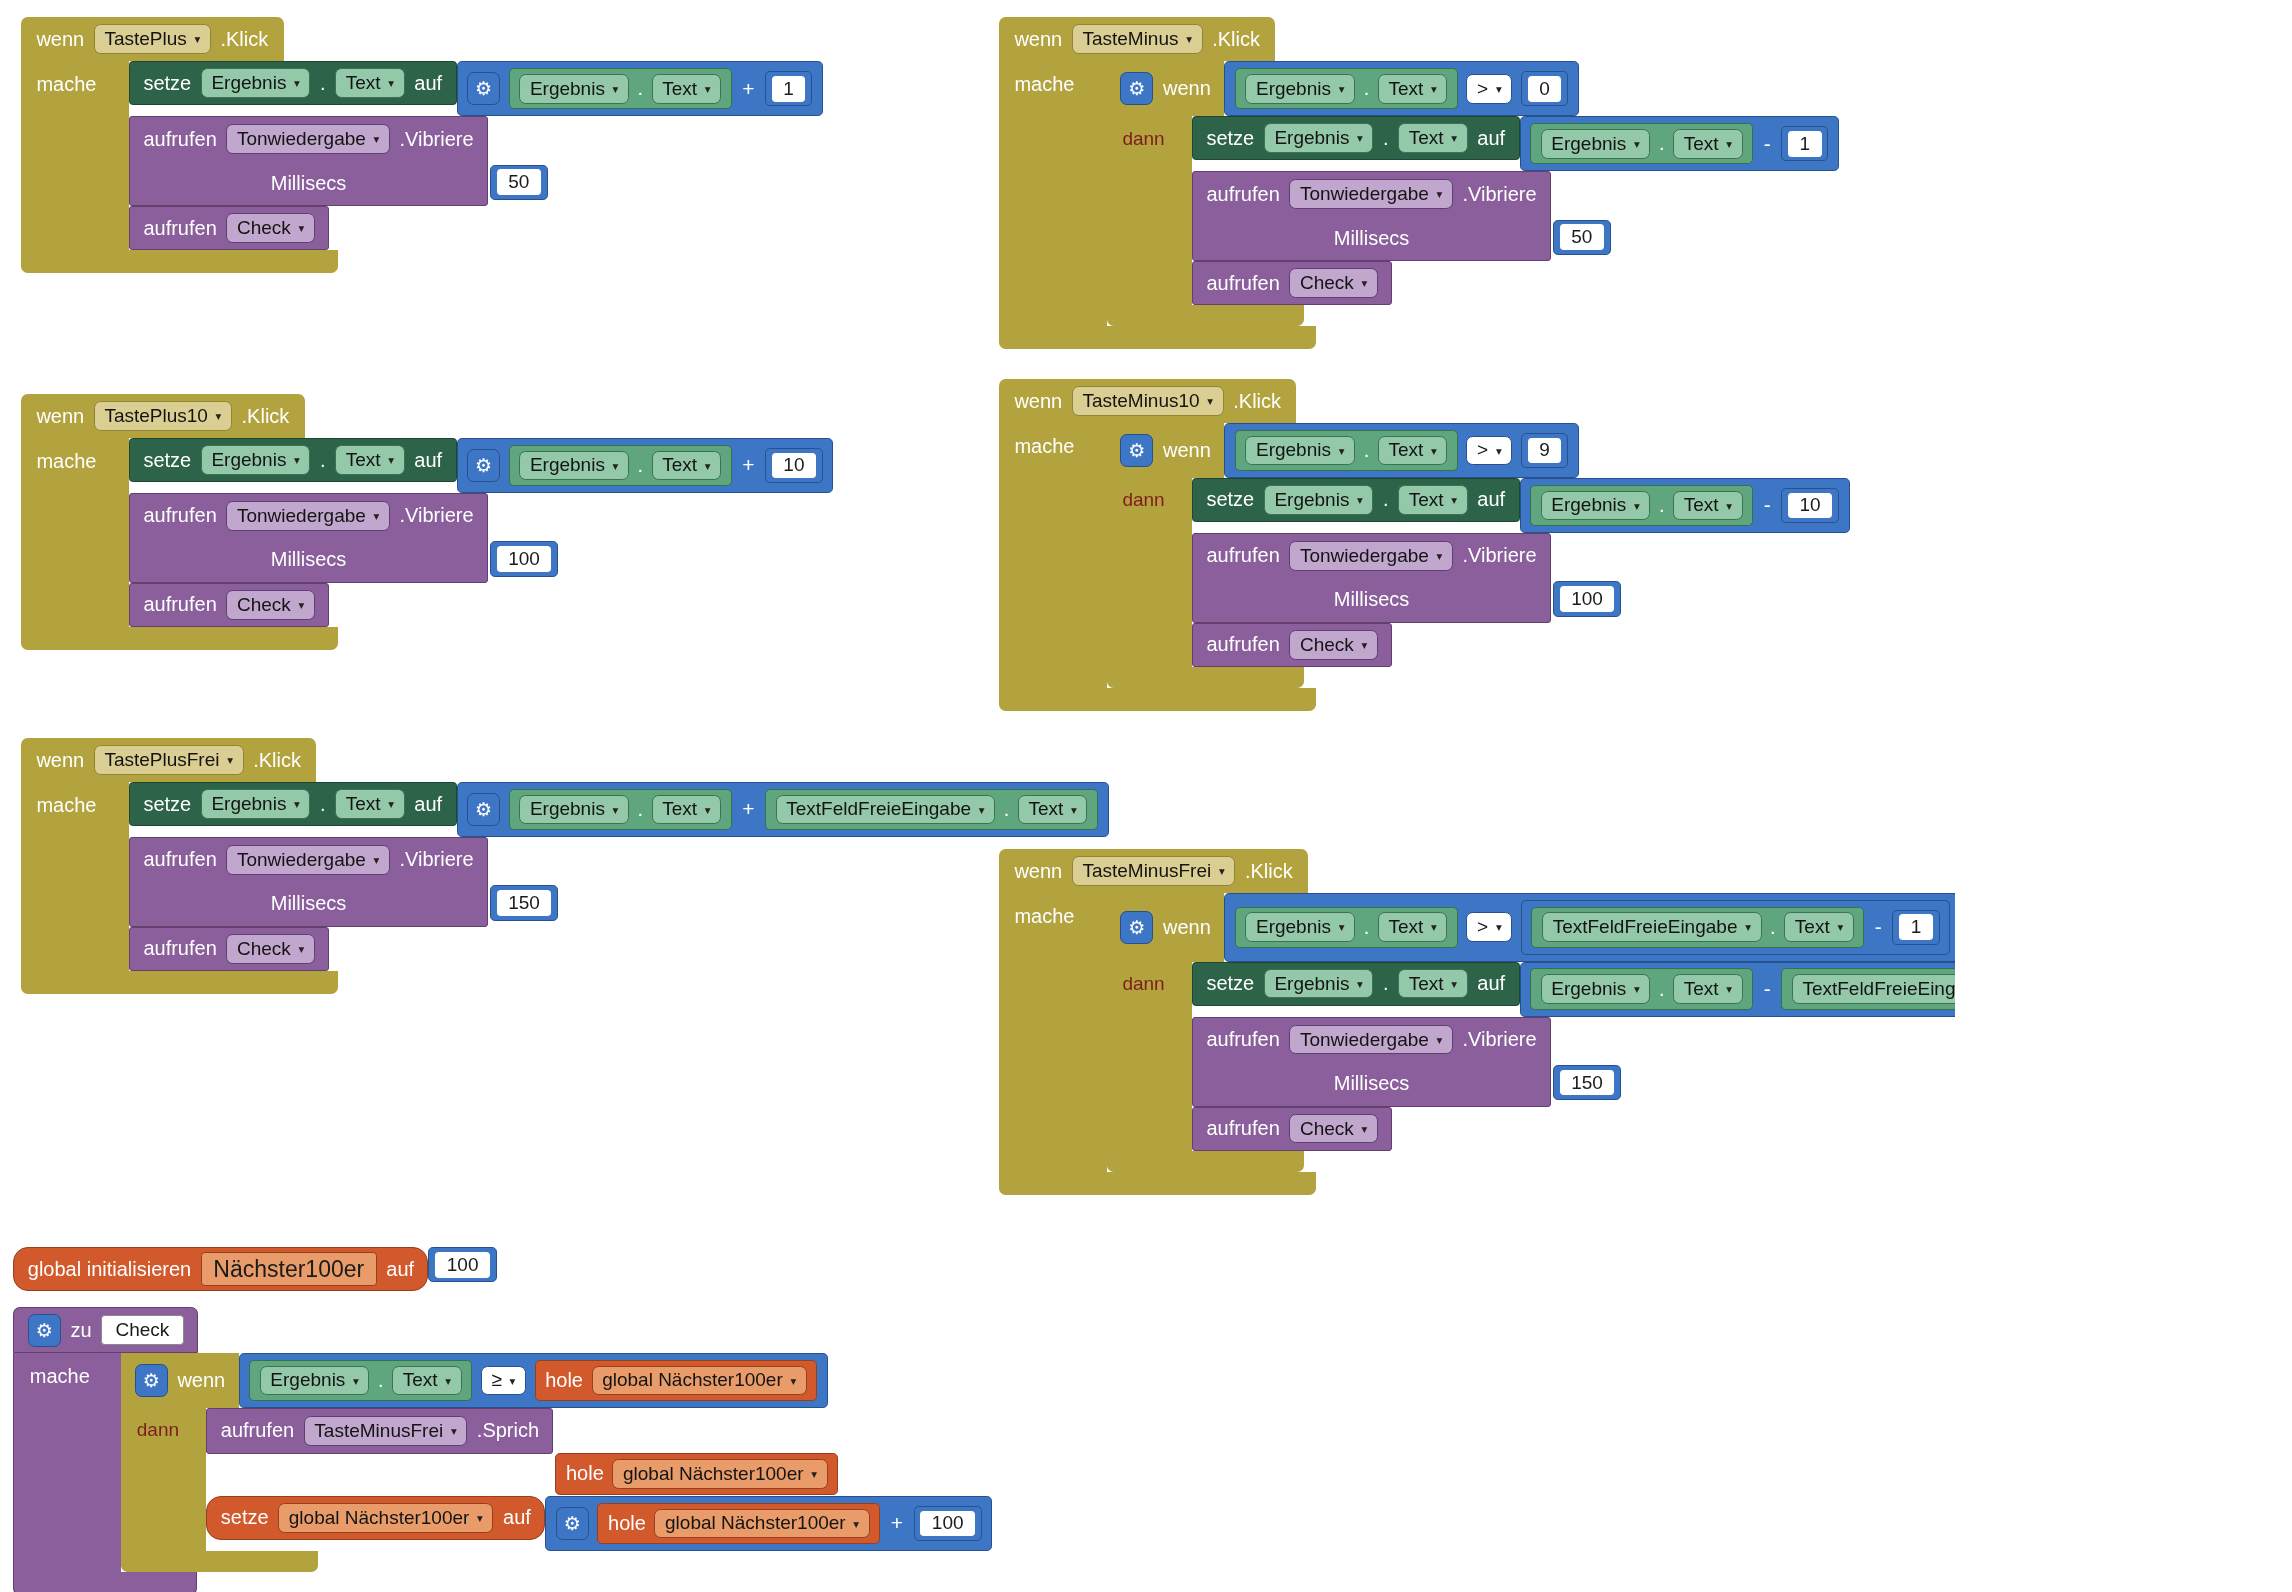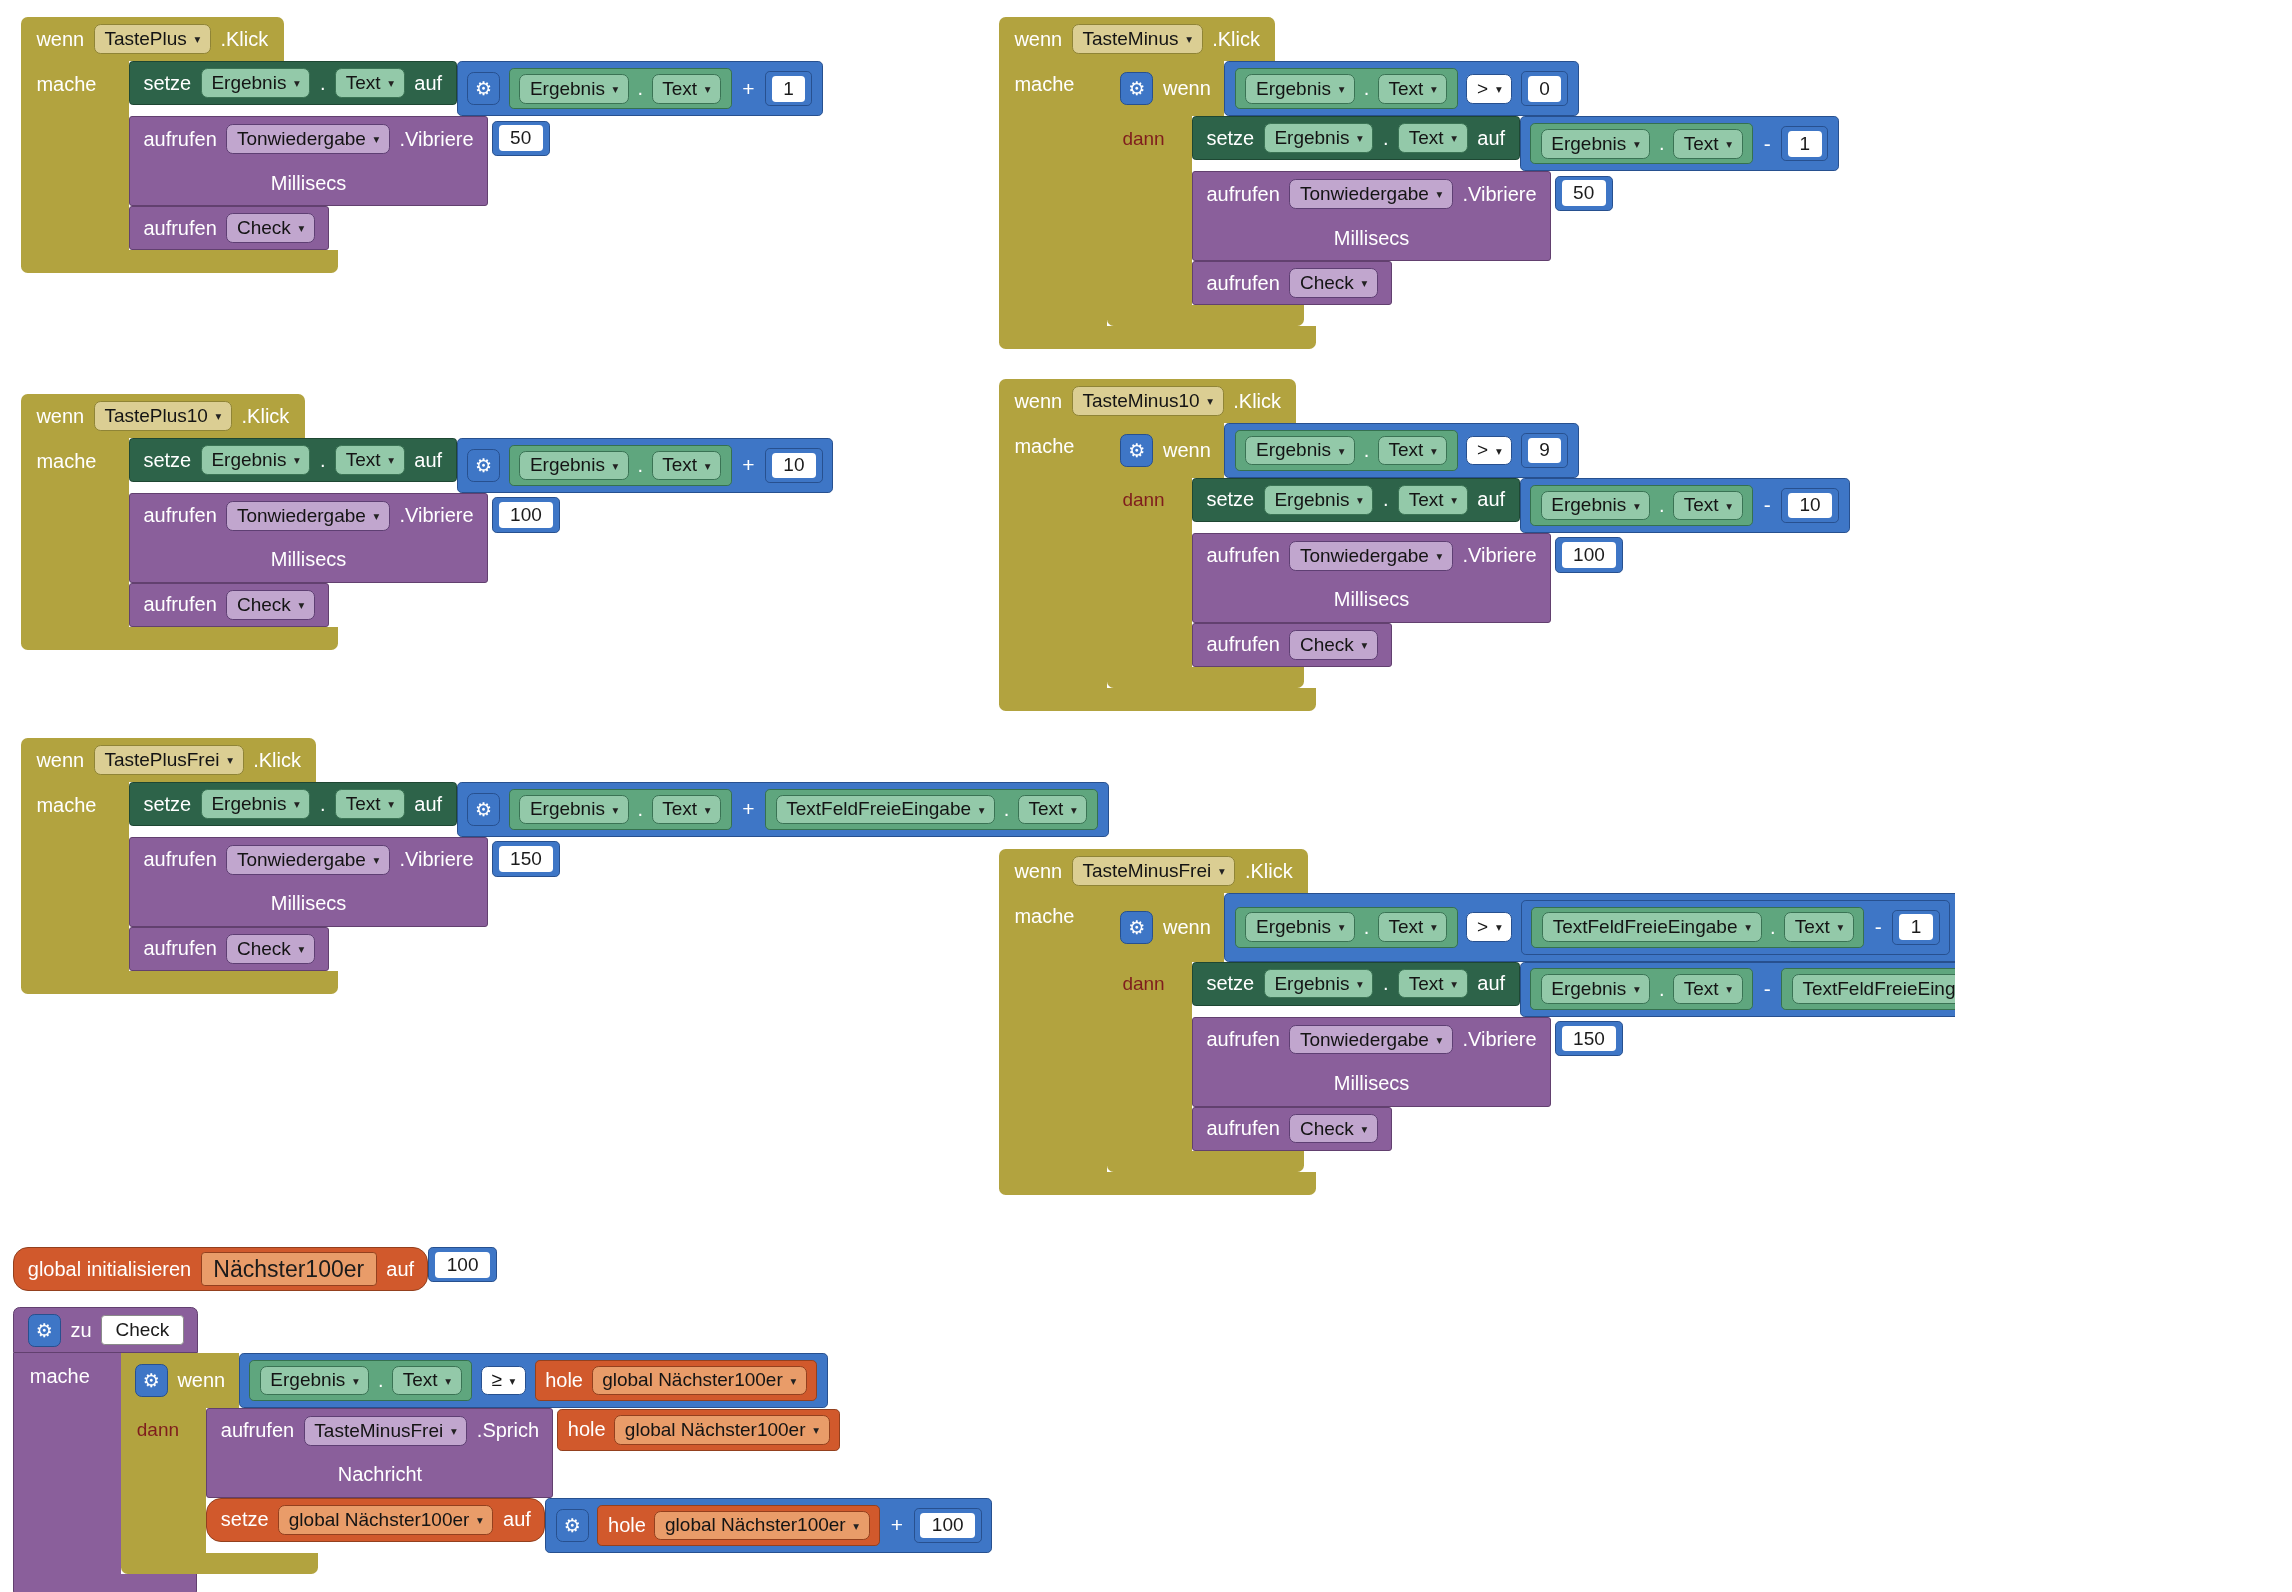--- a/index.html
+++ b/index.html
@@ -37,21 +37,21 @@
   .proc-body{display:flex;align-items:stretch}
   .proc-spine{background:var(--purple);border-left:1px solid var(--purple-b);width:108px;padding:11.5px 0 0 15.4px;font-size:20px;color:#fff}
   .proc-stack{display:flex;flex-direction:column;align-items:flex-start}
   .proc-foot{background:var(--purple);border:1px solid var(--purple-b);border-top:none;height:23px;width:184px;border-radius:0 0 6.7px 6.7px}
   
   .setrow{display:flex;align-items:flex-start}
   .setter{background:var(--dgreen);border:1px solid var(--dgreen-b);border-radius:3.8px}
   .orangeblk{background:var(--orange);border:1px solid var(--orange-b);border-radius:15px}
   .purpleblk{background:var(--purple);border:1px solid var(--purple-b);border-radius:3px}
   .callrow{display:flex;align-items:flex-start}
-  .argcol{display:flex;flex-direction:row}
+  .argcol{display:flex;flex-direction:column}
   .argcol .crow{padding:0 0 0 1.9px;height:44px}
   .argrow{justify-content:center}
   
   .vblk{display:inline-flex;align-items:center;gap:8.6px;white-space:nowrap}
   .math{background:var(--blue);border:1px solid var(--blue-b);padding:5.8px 9.6px;border-radius:4.8px}
   .num{background:var(--blue);border:1px solid var(--blue-b);padding:3.8px 5.8px;border-radius:4.8px}
   .getter{background:var(--green);border:1px solid var(--green-b);padding:4.8px 9.6px;border-radius:4.8px}
   .hole{background:var(--orange);border:1px solid var(--orange-b);padding:4.8px 9.6px;border-radius:4.8px}
   .field{background:#fff;border-radius:3.8px;padding:1.9px 11.5px;color:#1b1b1b;font-size:19px;min-width:23px;text-align:center}
   .fieldwhite{background:#fff;border:1px solid #8a8a8a;border-radius:3.8px;padding:2.9px 13.4px;color:#1b1b1b;font-size:19px}
@@ -752,23 +752,20 @@
               <div class="callrow">
                 <div class="purpleblk">
                   <div class="crow">
                     <span class="kw">aufrufen</span>
                     <span class="pill purplepill">
                         <span>TasteMinusFrei</span>
                         <span class="caret">▾</span>
                       </span>
                     <span class="kw">.Sprich</span>
                   </div>
-                  <div class="crow argrow">
-                    <span class="kw">Nachricht</span>
-                  </div>
                 </div>
                 <div class="argcol">
                   <div class="crow"></div>
                   <div class="crow">
                     <span class="vblk hole">
                       <span class="kw">hole</span>
                       <span class="pill orangepill">
                           <span>global Nächster100er</span>
                           <span class="caret">▾</span>
                         </span>

